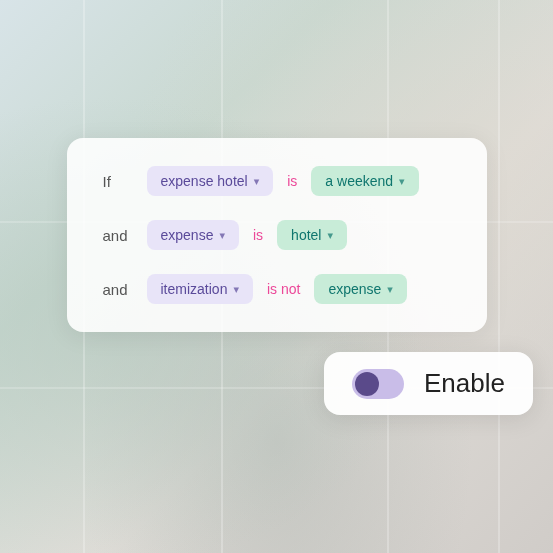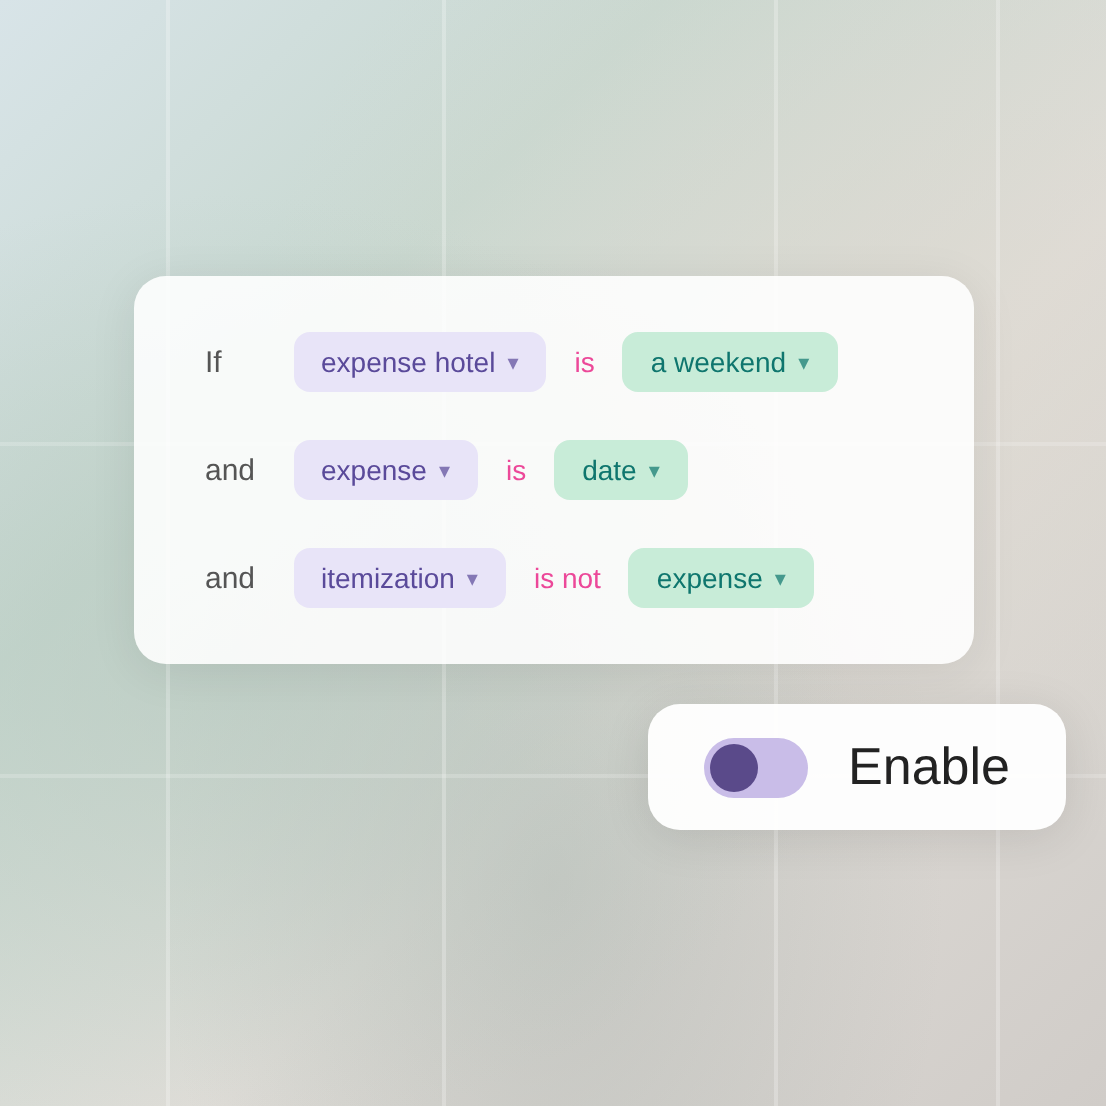--- a/index.html
+++ b/index.html
@@ -191,21 +191,21 @@
     </div>
 
     <div class="rule-row">
       <span class="connector-label">and</span>
       <div class="pill pill-purple">
         <span>expense</span>
         <span class="chevron">▾</span>
       </div>
       <span class="pill-operator">is</span>
       <div class="pill pill-green">
-        <span>date</span>
+        <span>hotel</span>
         <span class="chevron">▾</span>
       </div>
     </div>
 
     <div class="rule-row">
       <span class="connector-label">and</span>
       <div class="pill pill-purple">
         <span>itemization</span>
         <span class="chevron">▾</span>
       </div>

